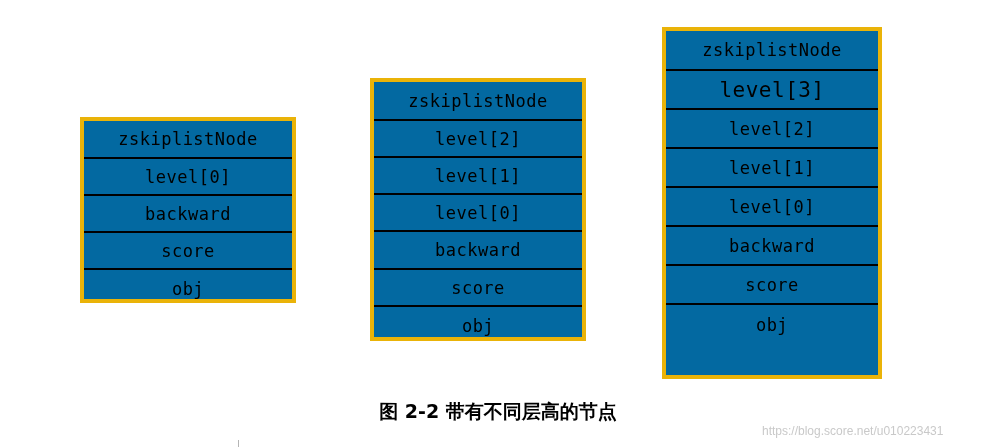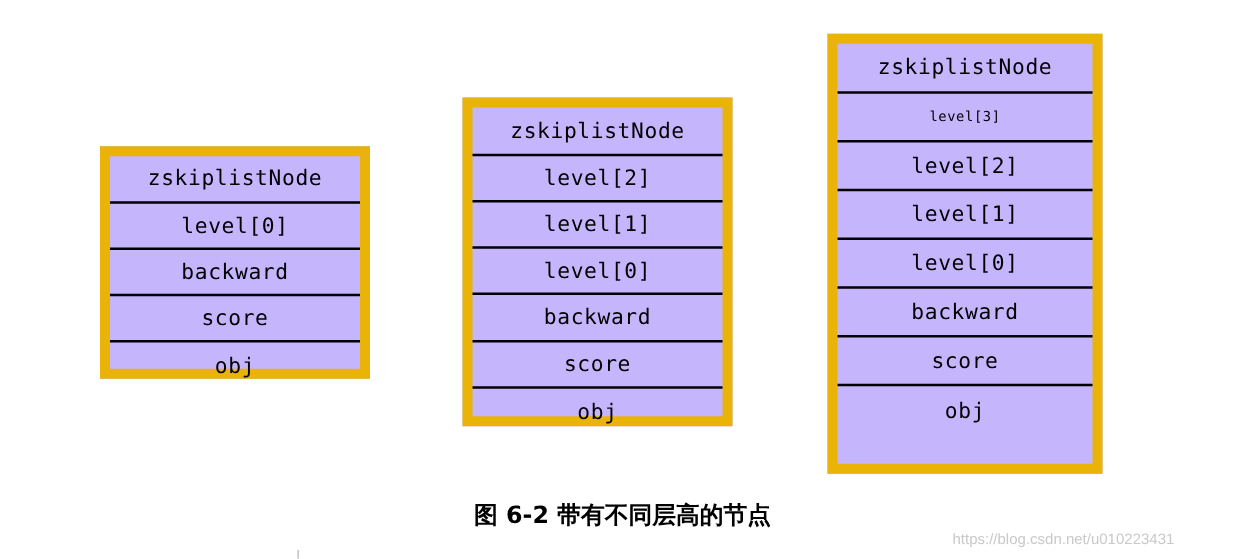--- a/index.html
+++ b/index.html
@@ -14,23 +14,23 @@
     overflow: hidden;
     position: relative;
   }
   #canvas {
     position: relative;
     width: 996px;
     height: 447px;
   }
   .node-stack {
     position: absolute;
-    border: 8px solid #eab308;
+    border: 4px solid #eab308;
     box-sizing: border-box;
-    background: #c4b5fd;
+    background: #0369a1;
   }
   .node-row {
     box-sizing: border-box;
     border-bottom: 2px solid #000000;
     display: flex;
     align-items: center;
     justify-content: center;
     font-family: "DejaVu Sans Mono", "Liberation Mono", monospace;
     color: #000000;
     letter-spacing: 0.5px;
@@ -78,27 +78,27 @@
     <div class="node-row" style="height:37px; font-size:17px;">level[2]</div>
     <div class="node-row" style="height:37px; font-size:17px;">level[1]</div>
     <div class="node-row" style="height:37px; font-size:17px;">level[0]</div>
     <div class="node-row" style="height:38px; font-size:17px;">backward</div>
     <div class="node-row" style="height:37px; font-size:17px;">score</div>
     <div class="node-row" style="height:38px; font-size:17px;">obj</div>
   </div>
 
   <div class="node-stack" id="stack-2" style="left:662px; top:27px; width:220px; height:352px;">
     <div class="node-row" style="height:40px; font-size:17px;">zskiplistNode</div>
-    <div class="node-row" style="height:39px; font-size:11px;">level[3]</div>
+    <div class="node-row" style="height:39px; font-size:21px;">level[3]</div>
     <div class="node-row" style="height:39px; font-size:17px;">level[2]</div>
     <div class="node-row" style="height:39px; font-size:17px;">level[1]</div>
     <div class="node-row" style="height:39px; font-size:17px;">level[0]</div>
     <div class="node-row" style="height:39px; font-size:17px;">backward</div>
     <div class="node-row" style="height:39px; font-size:17px;">score</div>
     <div class="node-row" style="height:39px; font-size:17px;">obj</div>
   </div>
 
-  <div class="caption" style="top:399px; font-size:19px;">图 6-2   带有不同层高的节点</div>
+  <div class="caption" style="top:399px; font-size:19px;">图 2-2   带有不同层高的节点</div>
 
-  <div class="watermark" style="left:762px; top:424px; font-size:12px;">https://blog.csdn.net/u010223431</div>
+  <div class="watermark" style="left:762px; top:424px; font-size:12px;">https://blog.score.net/u010223431</div>
 
   <div class="tick" style="left:238px; top:440px; height:7px;"></div>
 </div>
 
 </body></html>

